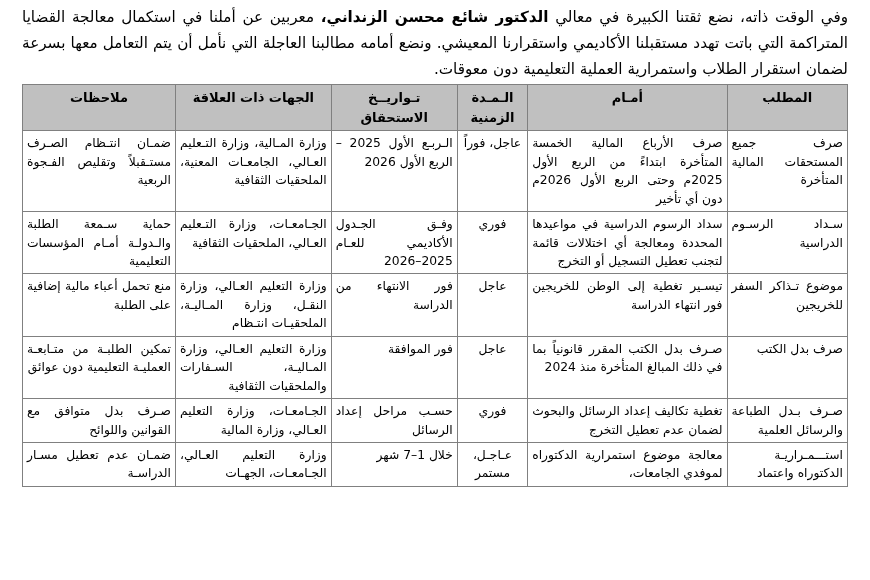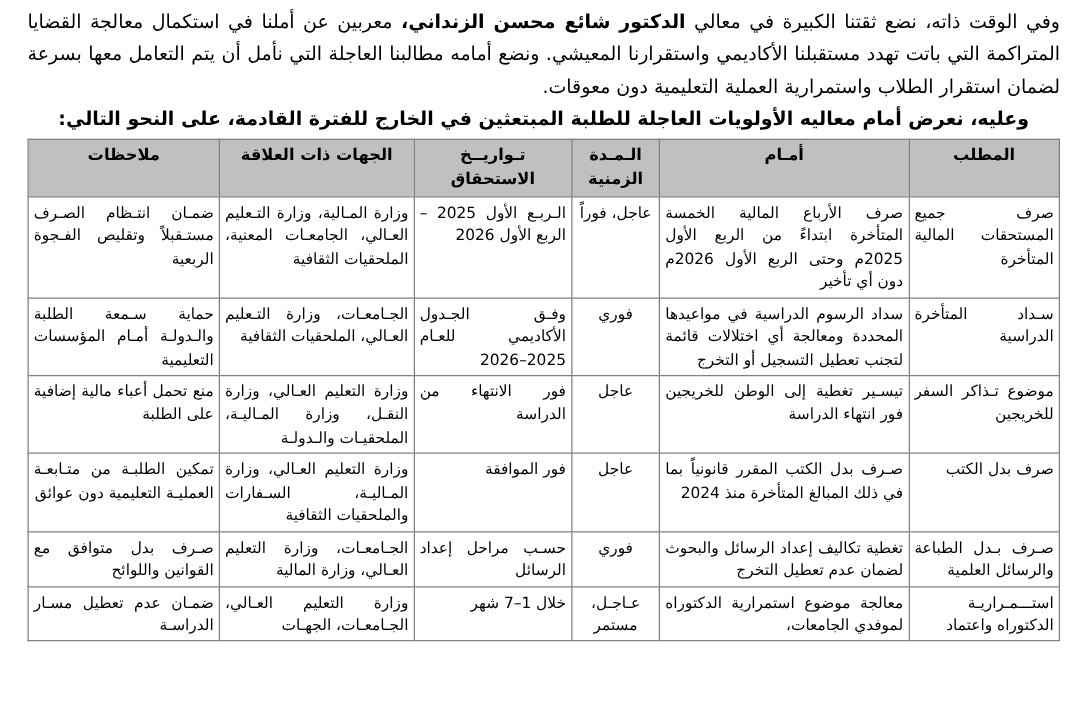--- a/index.html
+++ b/index.html
@@ -94,21 +94,20 @@
   col.w-parties  { width: 16.8%; }
   col.w-notes    { width: 16.5%; }
 </style>
 </head>
 <body>
 
 <div class="page">
 
   <p class="intro intro-last"><span>وفي الوقت ذاته، نضع ثقتنا الكبيرة في معالي </span><span class="b">الدكتور شائع محسن الزنداني،</span><span> معربين عن أملنا في استكمال معالجة القضايا المتراكمة التي باتت تهدد مستقبلنا الأكاديمي واستقرارنا المعيشي. ونضع أمامه مطالبنا العاجلة التي نأمل أن يتم التعامل معها بسرعة لضمان استقرار الطلاب واستمرارية العملية التعليمية دون معوقات.</span></p>
 
-  <p class="lead">وعليه، نعرض أمام معاليه الأولويات العاجلة للطلبة المبتعثين في الخارج للفترة القادمة، على النحو التالي:</p>
 
   <table class="matrix">
     <colgroup>
       <col class="w-demand">
       <col class="w-desc">
       <col class="w-duration">
       <col class="w-dates">
       <col class="w-parties">
       <col class="w-notes">
     </colgroup>
@@ -125,33 +124,33 @@
     <tbody>
       <tr>
         <td class="c-demand">صرف جميع المستحقات المالية المتأخرة</td>
         <td class="c-desc">صرف الأرباع المالية الخمسة المتأخرة ابتداءً من الربع الأول 2025م وحتى الربع الأول 2026م دون أي تأخير</td>
         <td class="c-duration">عاجل، فوراً</td>
         <td class="c-dates">الـربـع الأول 2025 – الربع الأول 2026</td>
         <td class="c-parties">وزارة المـالية، وزارة التـعليم العـالي، الجامعـات المعنية، الملحقيات الثقافية</td>
         <td class="c-notes">ضمـان انتـظام الصـرف مستـقبلاً وتقليص الفـجوة الربعية</td>
       </tr>
       <tr>
-        <td class="c-demand">سـداد المتأخرة الدراسية</td>
+        <td class="c-demand">سـداد الرسـوم الدراسية</td>
         <td class="c-desc">سداد الرسوم الدراسية في مواعيدها المحددة ومعالجة أي اختلالات قائمة لتجنب تعطيل التسجيل أو التخرج</td>
         <td class="c-duration">فوري</td>
         <td class="c-dates">وفـق الجـدول الأكاديمي للعـام 2025–2026</td>
         <td class="c-parties">الجـامعـات، وزارة التـعليم العـالي، الملحقيات الثقافية</td>
         <td class="c-notes">حماية سـمعة الطلبة والـدولـة أمـام المؤسسات التعليمية</td>
       </tr>
       <tr>
         <td class="c-demand">موضوع تـذاكر السفر للخريجين</td>
         <td class="c-desc">تيسـير تغطية إلى الوطن للخريجين فور انتهاء الدراسة</td>
         <td class="c-duration">عاجل</td>
         <td class="c-dates">فور الانتهاء من الدراسة</td>
-        <td class="c-parties">وزارة التعليم العـالي، وزارة النقـل، وزارة المـاليـة، الملحقيـات والـدولـة</td>
+        <td class="c-parties">وزارة التعليم العـالي، وزارة النقـل، وزارة المـاليـة، الملحقيـات انتـظام</td>
         <td class="c-notes">منع تحمل أعباء مالية إضافية على الطلبة</td>
       </tr>
       <tr>
         <td class="c-demand">صرف بدل الكتب</td>
         <td class="c-desc">صـرف بدل الكتب المقرر قانونياً بما في ذلك المبالغ المتأخرة منذ 2024</td>
         <td class="c-duration">عاجل</td>
         <td class="c-dates">فور الموافقة</td>
         <td class="c-parties">وزارة التعليم العـالي، وزارة المـاليـة، السـفارات والملحقيات الثقافية</td>
         <td class="c-notes">تمكين الطلبـة من متـابعـة العمليـة التعليمية دون عوائق</td>
       </tr>

